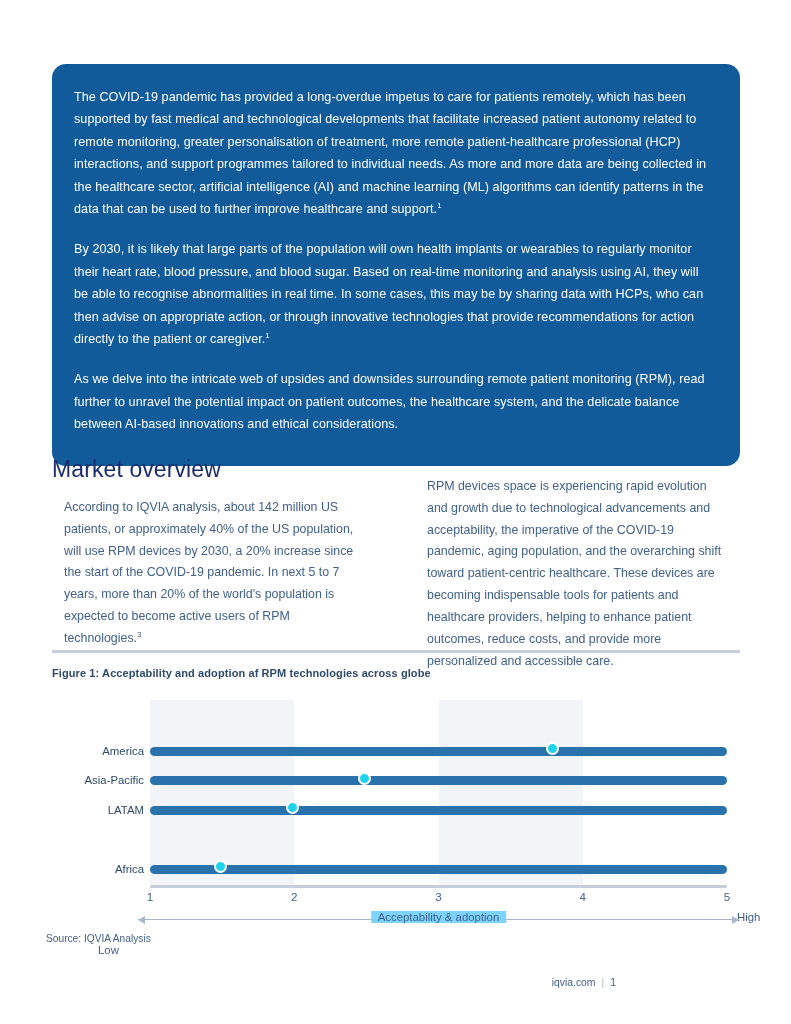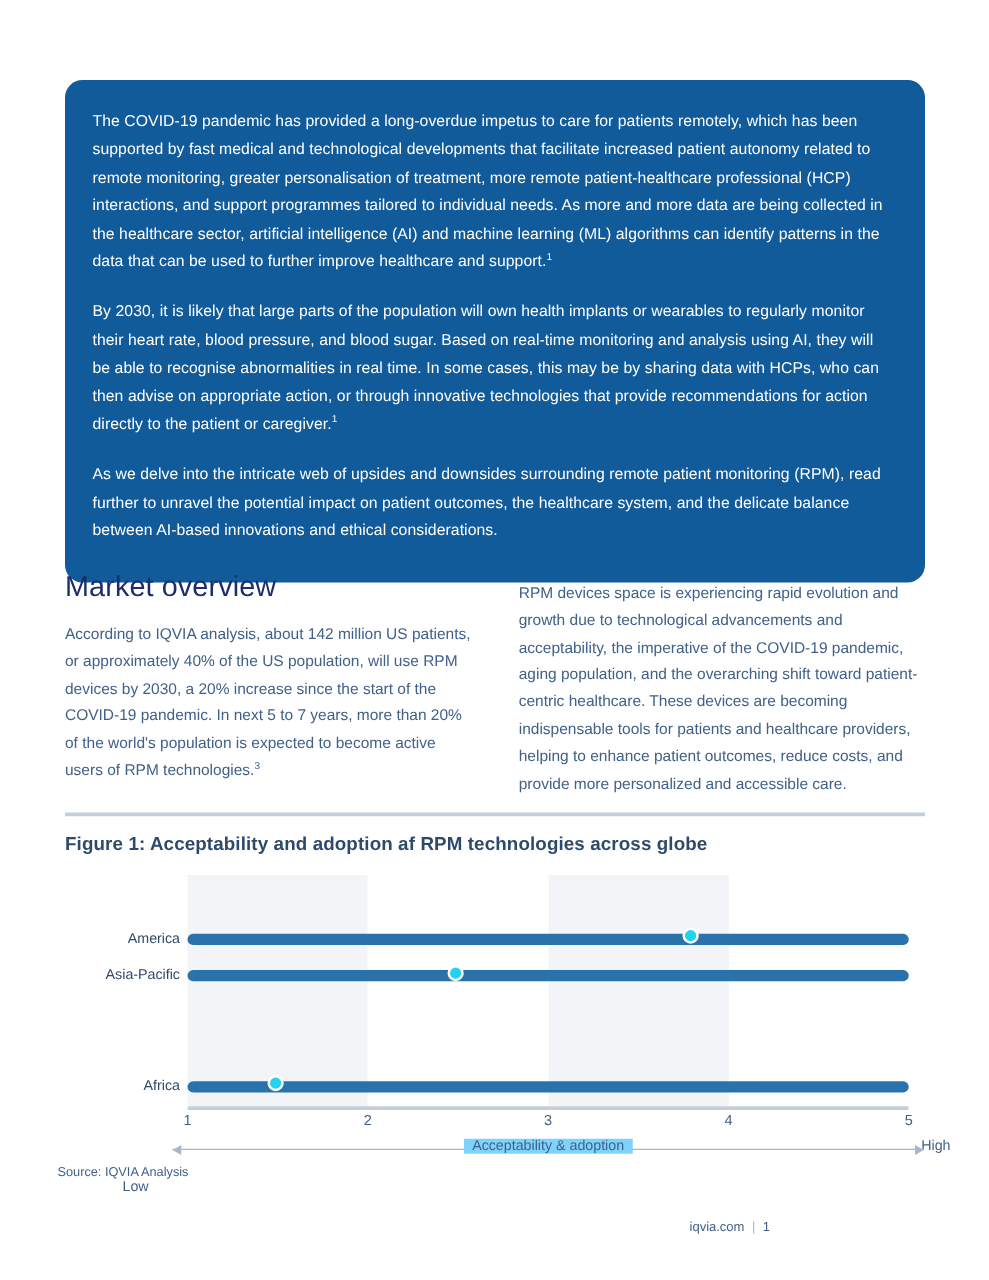--- a/index.html
+++ b/index.html
@@ -43,40 +43,40 @@
   .mo-left{width:330px;}
   .mo-right{width:330px;padding-top:8px;}
   .mo-title{
     margin:0 0 14px 0;
     font-size:23px;
     font-weight:400;
     color:#1b2d6b;
     letter-spacing:.1px;
   }
   .mo-body{
-    margin:0;
+    margin:12px;
     font-size:12.4px;
     line-height:1.76;
     color:#41618a;
   }
   .mo-body sup{font-size:8px;vertical-align:super;}
 
   
   .divider{
     position:absolute;
     left:52px;top:650px;
     width:688px;height:3px;
     background:#c6cedb;
   }
 
   
   .fig-caption{
     position:absolute;
     left:52px;top:667px;
-    font-size:15px;
+    font-size:11px;
     font-weight:bold;
     color:#2e4a6b;
     letter-spacing:.1px;
   }
 
   .chart{
     position:absolute;
     left:52px;top:700px;
     width:688px;height:195px;
   }
@@ -204,20 +204,25 @@
         <div class="band" style="left: 386.5px; width: 144.25px;"></div>
         <div class="row" style="top: 37.5px;">
           <div class="row-label">America</div>
           <div class="track" style="left: 98px; width: 577px; background: rgb(42, 114, 171);"></div>
           <div class="dot" title="Europe: 3.8" style="left: 501.9px; background: rgb(34, 211, 238);"></div>
         </div>
         <div class="row" style="top: 67px;">
           <div class="row-label">Asia-Pacific</div>
           <div class="track" style="left: 98px; width: 577px; background: rgb(42, 114, 171);"></div>
           <div class="dot" title="Asia-Pacific: 2.5" style="left: 314.375px; background: rgb(34, 211, 238);"></div>
+        </div>
+        <div class="row" style="top: 96.5px;">
+          <div class="row-label">LATAM</div>
+          <div class="track" style="left: 98px; width: 577px; background: rgb(42, 114, 171);"></div>
+          <div class="dot" title="LATAM: 2" style="left: 242.25px; background: rgb(34, 211, 238);"></div>
         </div>
         <div class="row" style="top: 155.5px;">
           <div class="row-label">Africa</div>
           <div class="track" style="left: 98px; width: 577px; background: rgb(42, 114, 171);"></div>
           <div class="dot" title="Africa: 1.5" style="left: 170.125px; background: rgb(34, 211, 238);"></div>
         </div>
         <div class="axis-line" style="left: 98px; width: 577px; top: 185px;"></div>
         <div class="tick" style="left: 98px; top: 190px;">1</div>
         <div class="tick" style="left: 242.25px; top: 190px;">2</div>
         <div class="tick" style="left: 386.5px; top: 190px;">3</div>

